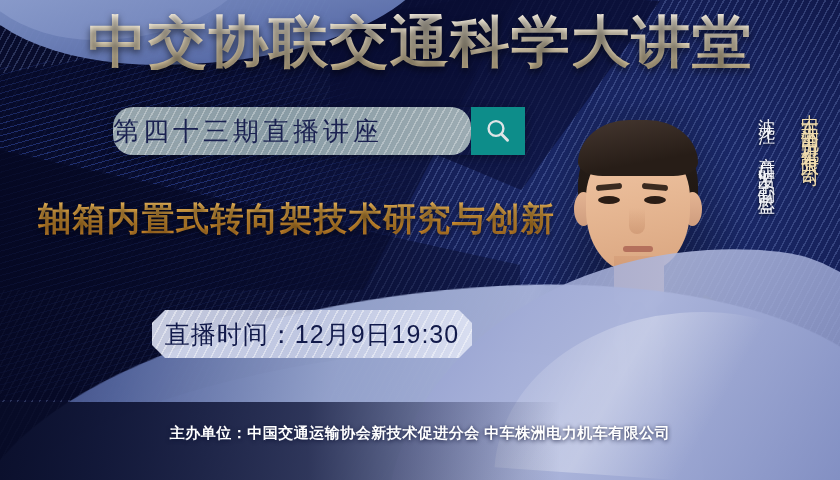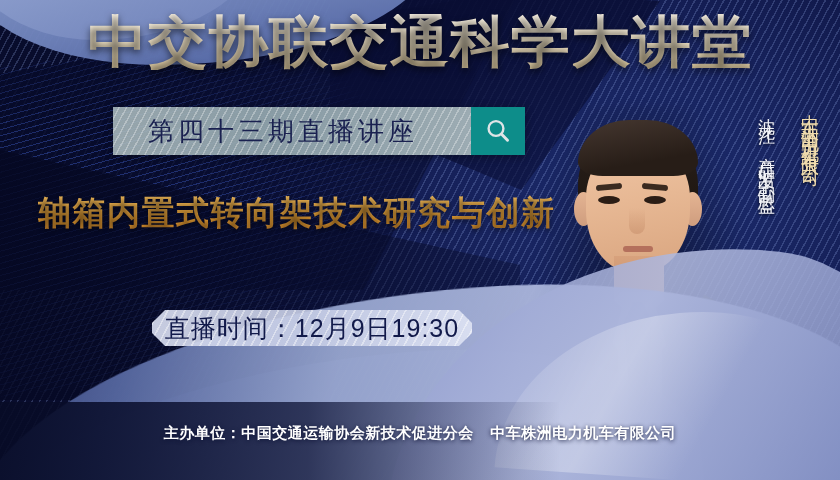--- a/index.html
+++ b/index.html
@@ -124,55 +124,56 @@
     white-space:nowrap;z-index:-1;
   }
 
   
   .subbar{
     position:absolute;left:113px;top:107px;width:412px;height:48px;
     display:flex;align-items:stretch;
     box-shadow:0 2px 8px rgba(0,0,0,.35);
   }
   .subbar-body{
-    flex:1;position:relative;display:flex;align-items:center;justify-content:center;
+    flex:1;position:relative;display:flex;align-items:center;justify-content:flex-start;
     background:linear-gradient(90deg,rgba(171,187,190,.88) 0%,rgba(150,170,176,.90) 45%,rgba(168,184,188,.92) 100%);
     overflow:hidden;
+    border-radius:20px;
   }
   .subbar-body::before{
     content:"";position:absolute;inset:0;
     background:repeating-linear-gradient(118deg,
       rgba(255,255,255,0) 0px, rgba(255,255,255,0) 5px,
       rgba(255,255,255,.30) 5px, rgba(255,255,255,.30) 6.4px);
   }
   .subbar-text{
     position:relative;z-index:2;
     font-size:26px;font-weight:400;letter-spacing:4px;color:#1a2150;
     padding-right:18px;
   }
   .subbar-icon{
     width:54px;background:#0d8d8a;display:flex;align-items:center;justify-content:center;
   }
   .subbar-icon svg{display:block;}
 
   
   .topic{
-    position:absolute;left:38px;top:191px;
+    position:absolute;left:38px;top:197px;
     font-size:33px;font-weight:700;letter-spacing:1.5px;
     color:#e2a13f;
     background:linear-gradient(180deg,#f3c163 0%,#e09a32 60%,#c9812a 100%);
     -webkit-background-clip:text;background-clip:text;-webkit-text-fill-color:transparent;
     text-shadow:0 2px 5px rgba(0,0,0,.5);
     white-space:nowrap;
     text-align:right;
   }
 
   
   .timepill{
-    position:absolute;left:152px;top:310px;width:320px;height:36px;
+    position:absolute;left:152px;top:310px;width:320px;height:48px;
     background:linear-gradient(100deg,rgba(214,219,238,.93) 0%,rgba(196,203,228,.90) 50%,rgba(221,226,243,.93) 100%);
     clip-path:polygon(13px 0, calc(100% - 13px) 0, 100% 13px, 100% calc(100% - 13px),
                       calc(100% - 13px) 100%, 13px 100%, 0 calc(100% - 13px), 0 13px);
     display:flex;align-items:center;justify-content:center;
     overflow:hidden;
     box-shadow:0 3px 10px rgba(0,0,0,.4);
   }
   .timepill::before{
     content:"";position:absolute;inset:0;
     background:repeating-linear-gradient(118deg,
@@ -279,21 +280,21 @@
     text-shadow:0 1px 3px rgba(0,0,0,.7);
   }
 
   
   .footer{
     position:absolute;left:0;top:424px;width:840px;text-align:center;
     font-size:15px;font-weight:700;color:#ffffff;letter-spacing:.5px;
     text-shadow:0 1px 4px rgba(10,16,50,.9);
     white-space:nowrap;
   }
-  .footer span{margin:0 6px;}
+  .footer span{margin:0 0;}
 </style>
 </head>
 <body>
 
 <div id="poster">
 
   <div class="bg-base"></div>
   <div class="stripes-a"></div>
   <div class="facet1"></div>
   <div class="facet2"></div>

